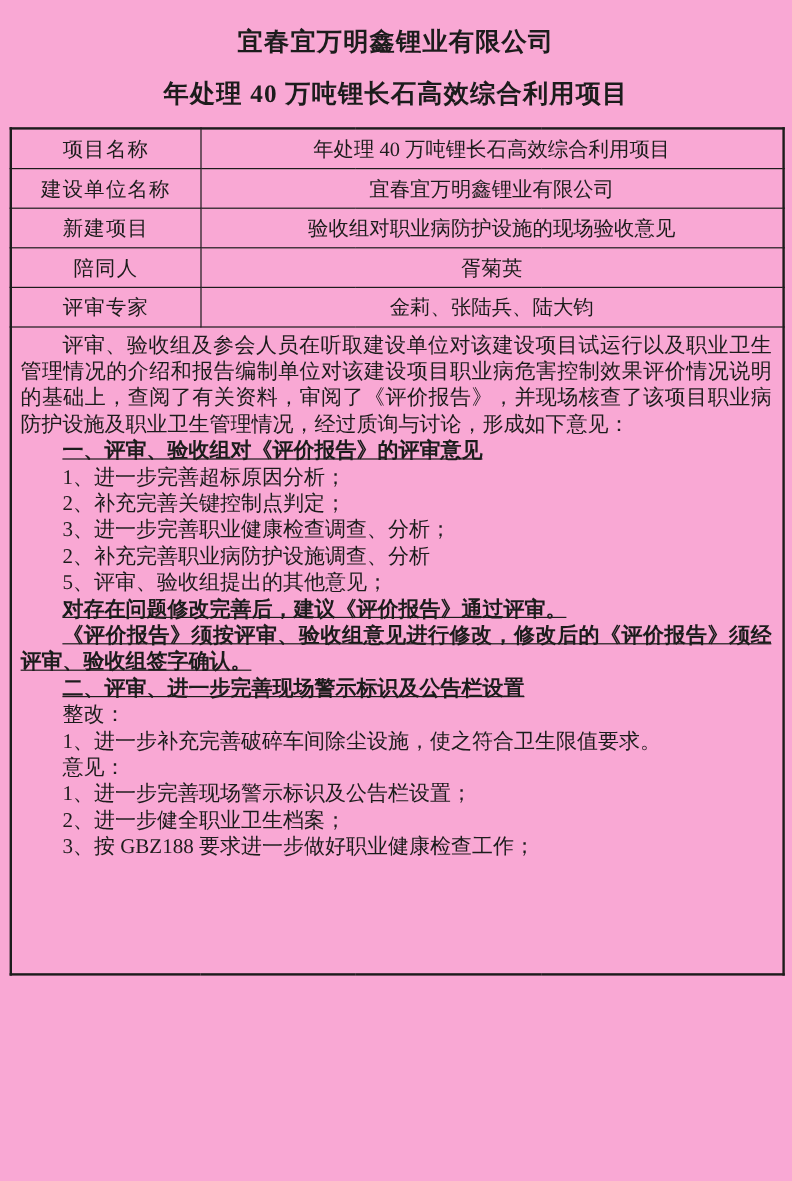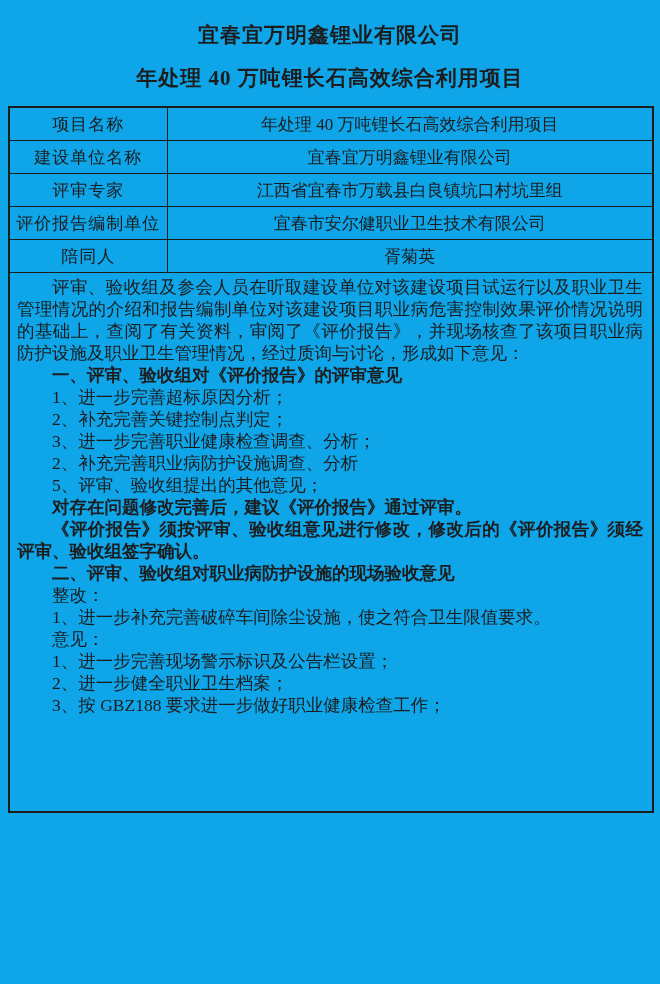--- a/index.html
+++ b/index.html
@@ -4,21 +4,21 @@
 <style>
   html, body {
     margin: 0;
     padding: 0;
     background: #ffffff;
   }
   .page {
     position: relative;
     width: 660px;
     height: 984px;
-    background: #0ea5e9;
+    background: #f9a8d4;
     color: #1c1c1c;
     font-family: "Liberation Serif", "DejaVu Serif", serif;
     overflow: hidden;
     box-sizing: border-box;
   }
   .titles {
     padding-top: 14px;
     text-align: center;
   }
   .title-line {
@@ -60,20 +60,21 @@
   }
   .op {
     margin: 0;
     font-size: 17.5px;
     line-height: 22px;
     text-indent: 2em;
     text-align: justify;
   }
   .op.bold {
     font-weight: bold;
+    text-decoration: underline;
   }
 </style>
 </head>
 <body>
 
 <div class="page">
 
   <div class="titles">
     <div class="title-line">宜春宜万明鑫锂业有限公司</div>
     <div class="title-line">年处理 40 万吨锂长石高效综合利用项目</div>
@@ -89,44 +90,44 @@
     <tbody>
       <tr>
         <td class="label-cell">项目名称</td>
         <td colspan="3">年处理 40 万吨锂长石高效综合利用项目</td>
       </tr>
       <tr>
         <td class="label-cell">建设单位名称</td>
         <td colspan="3">宜春宜万明鑫锂业有限公司</td>
       </tr>
       <tr>
-        <td class="label-cell">评审专家</td>
-        <td colspan="3">江西省宜春市万载县白良镇坑口村坑里组</td>
-      </tr>
-      <tr>
-        <td class="label-cell">评价报告编制单位</td>
-        <td colspan="3">宜春市安尔健职业卫生技术有限公司</td>
+        <td class="label-cell">新建项目</td>
+        <td colspan="3">验收组对职业病防护设施的现场验收意见</td>
       </tr>
       <tr>
         <td class="label-cell">陪同人</td>
         <td colspan="3">胥菊英</td>
+      </tr>
+      <tr>
+        <td class="label-cell">评审专家</td>
+        <td colspan="3">金莉、张陆兵、陆大钧</td>
       </tr>
       <tr>
         <td class="opinion-cell" colspan="4">
           <div class="opinion-inner">
             <p class="op">评审、验收组及参会人员在听取建设单位对该建设项目试运行以及职业卫生管理情况的介绍和报告编制单位对该建设项目职业病危害控制效果评价情况说明的基础上，查阅了有关资料，审阅了《评价报告》，并现场核查了该项目职业病防护设施及职业卫生管理情况，经过质询与讨论，形成如下意见：</p>
             <p class="op bold">一、评审、验收组对《评价报告》的评审意见</p>
             <p class="op">1、进一步完善超标原因分析；</p>
             <p class="op">2、补充完善关键控制点判定；</p>
             <p class="op">3、进一步完善职业健康检查调查、分析；</p>
             <p class="op">2、补充完善职业病防护设施调查、分析</p>
             <p class="op">5、评审、验收组提出的其他意见；</p>
             <p class="op bold">对存在问题修改完善后，建议《评价报告》通过评审。</p>
             <p class="op bold">《评价报告》须按评审、验收组意见进行修改，修改后的《评价报告》须经评审、验收组签字确认。</p>
-            <p class="op bold">二、评审、验收组对职业病防护设施的现场验收意见</p>
+            <p class="op bold">二、评审、进一步完善现场警示标识及公告栏设置</p>
             <p class="op">整改：</p>
             <p class="op">1、进一步补充完善破碎车间除尘设施，使之符合卫生限值要求。</p>
             <p class="op">意见：</p>
             <p class="op">1、进一步完善现场警示标识及公告栏设置；</p>
             <p class="op">2、进一步健全职业卫生档案；</p>
             <p class="op">3、按 GBZ188 要求进一步做好职业健康检查工作；</p>
 
           </div>
         </td>
       </tr>

